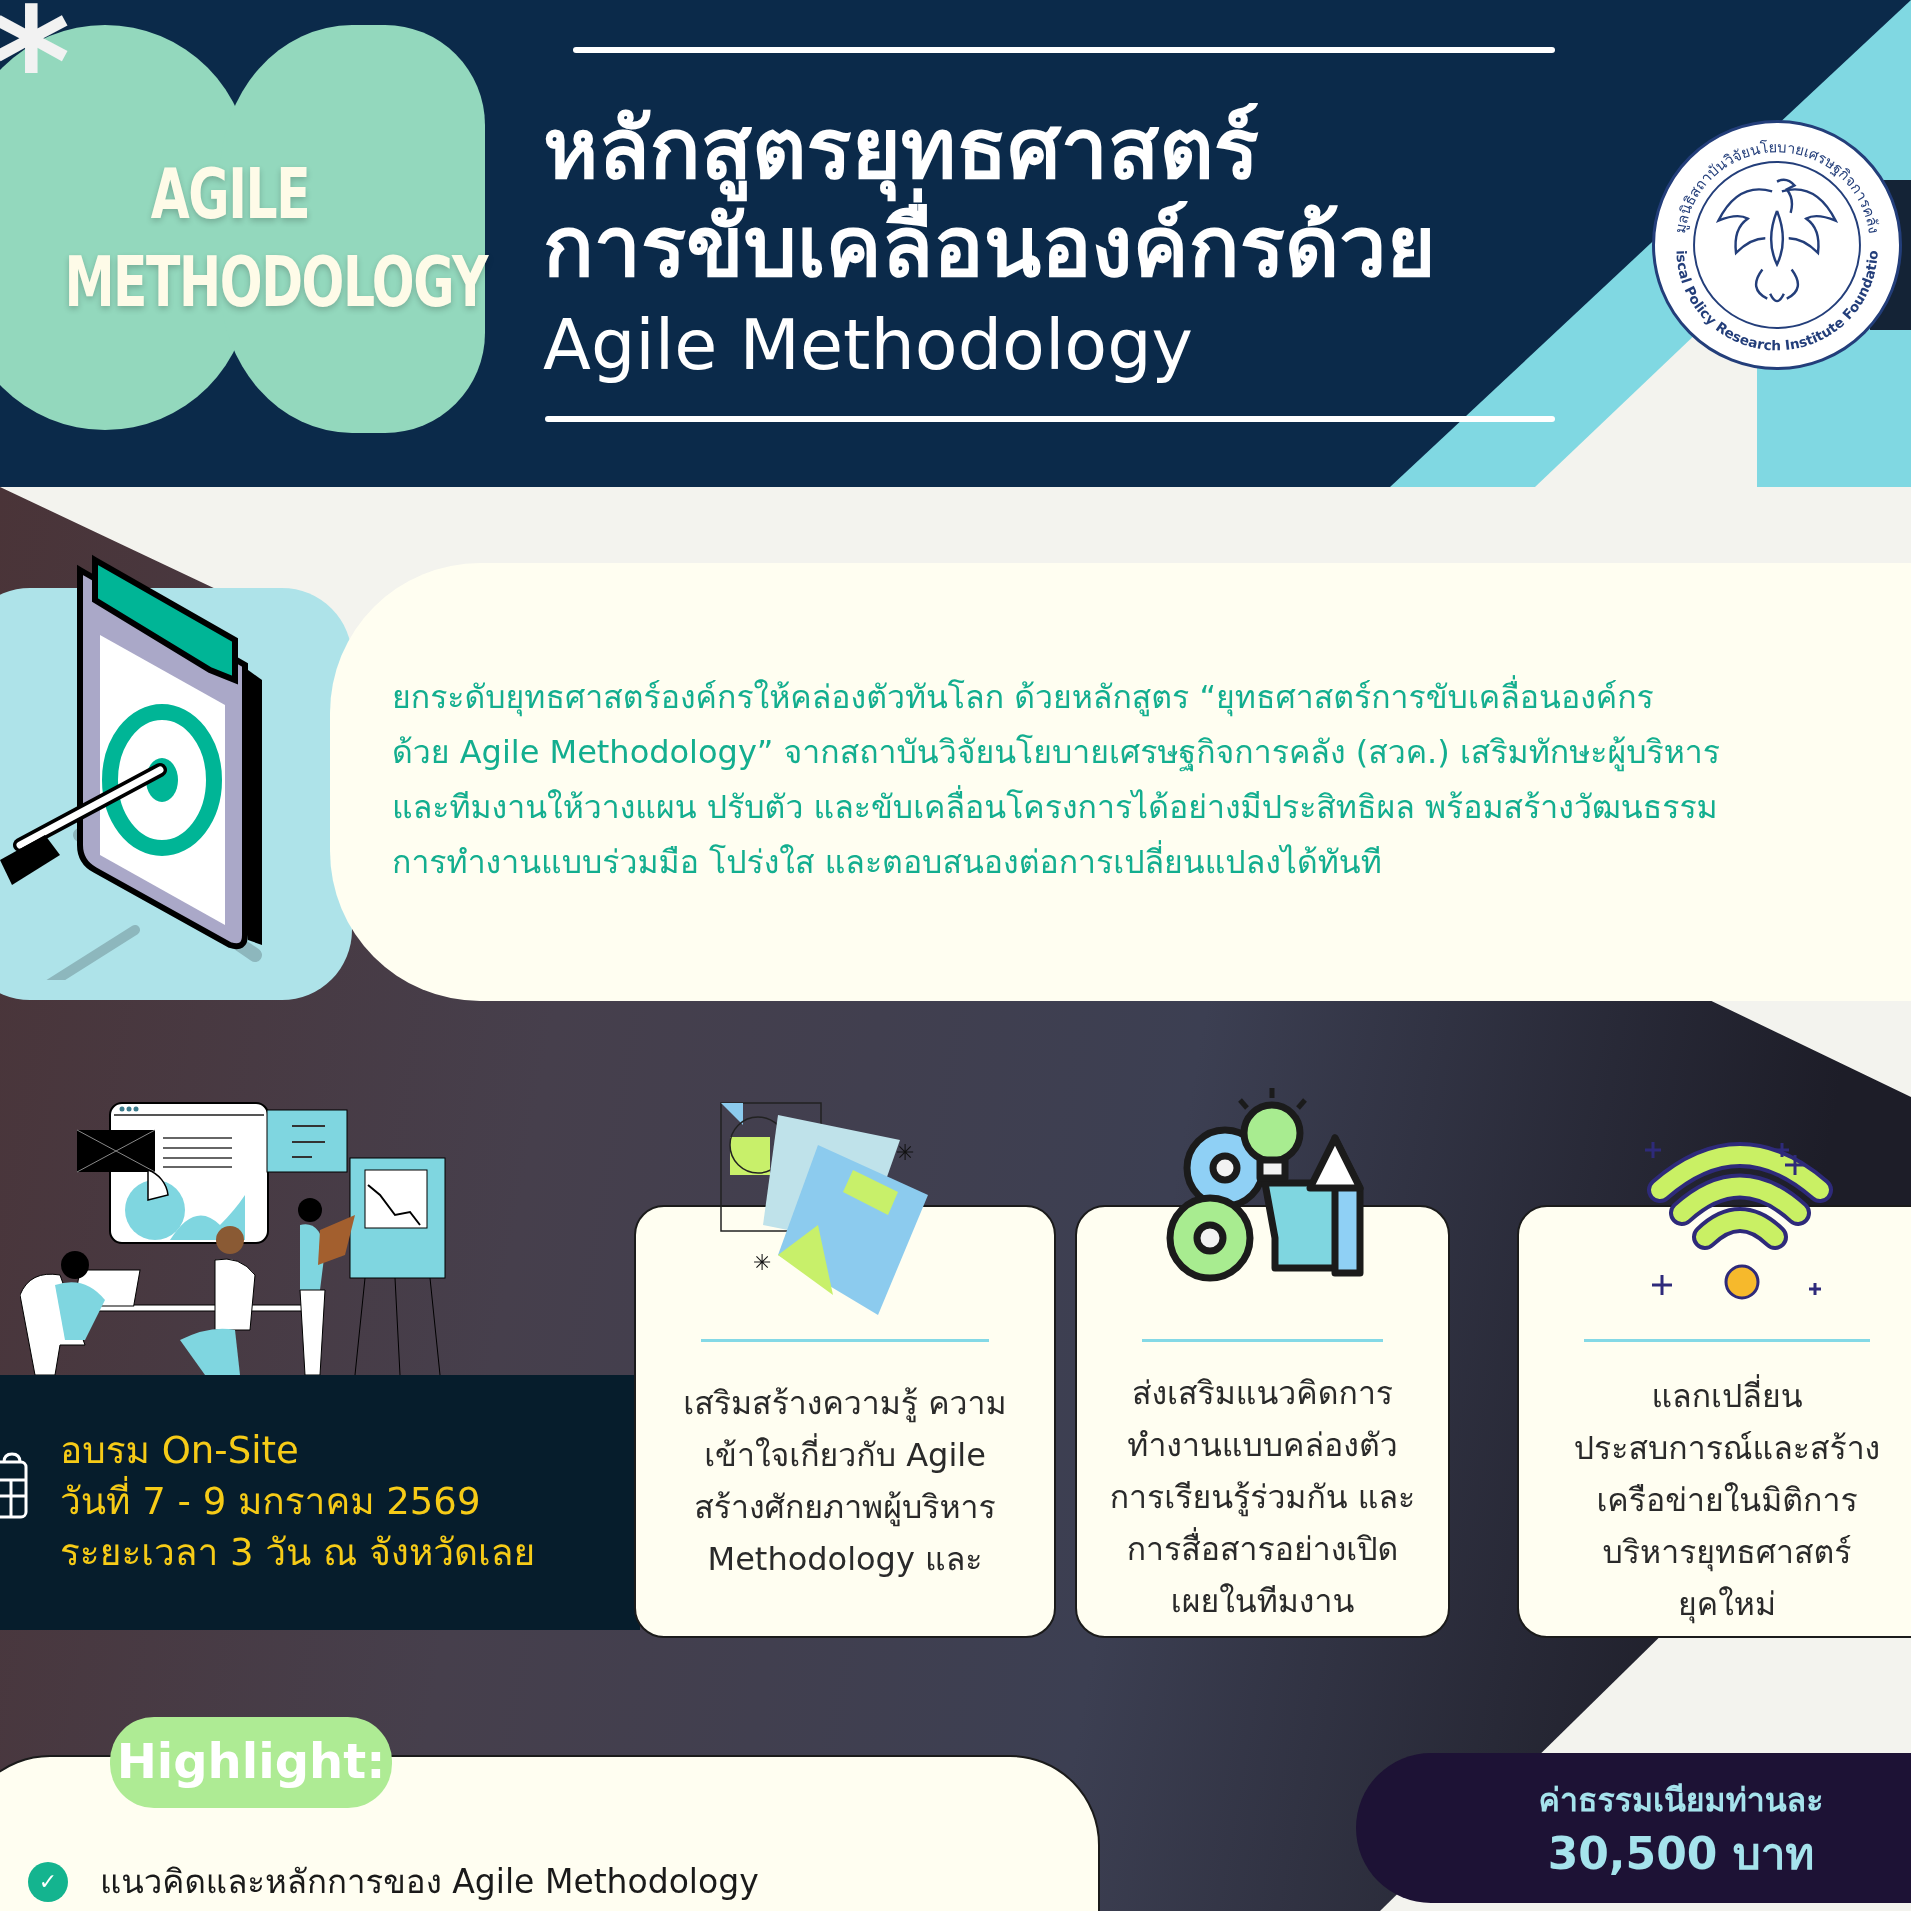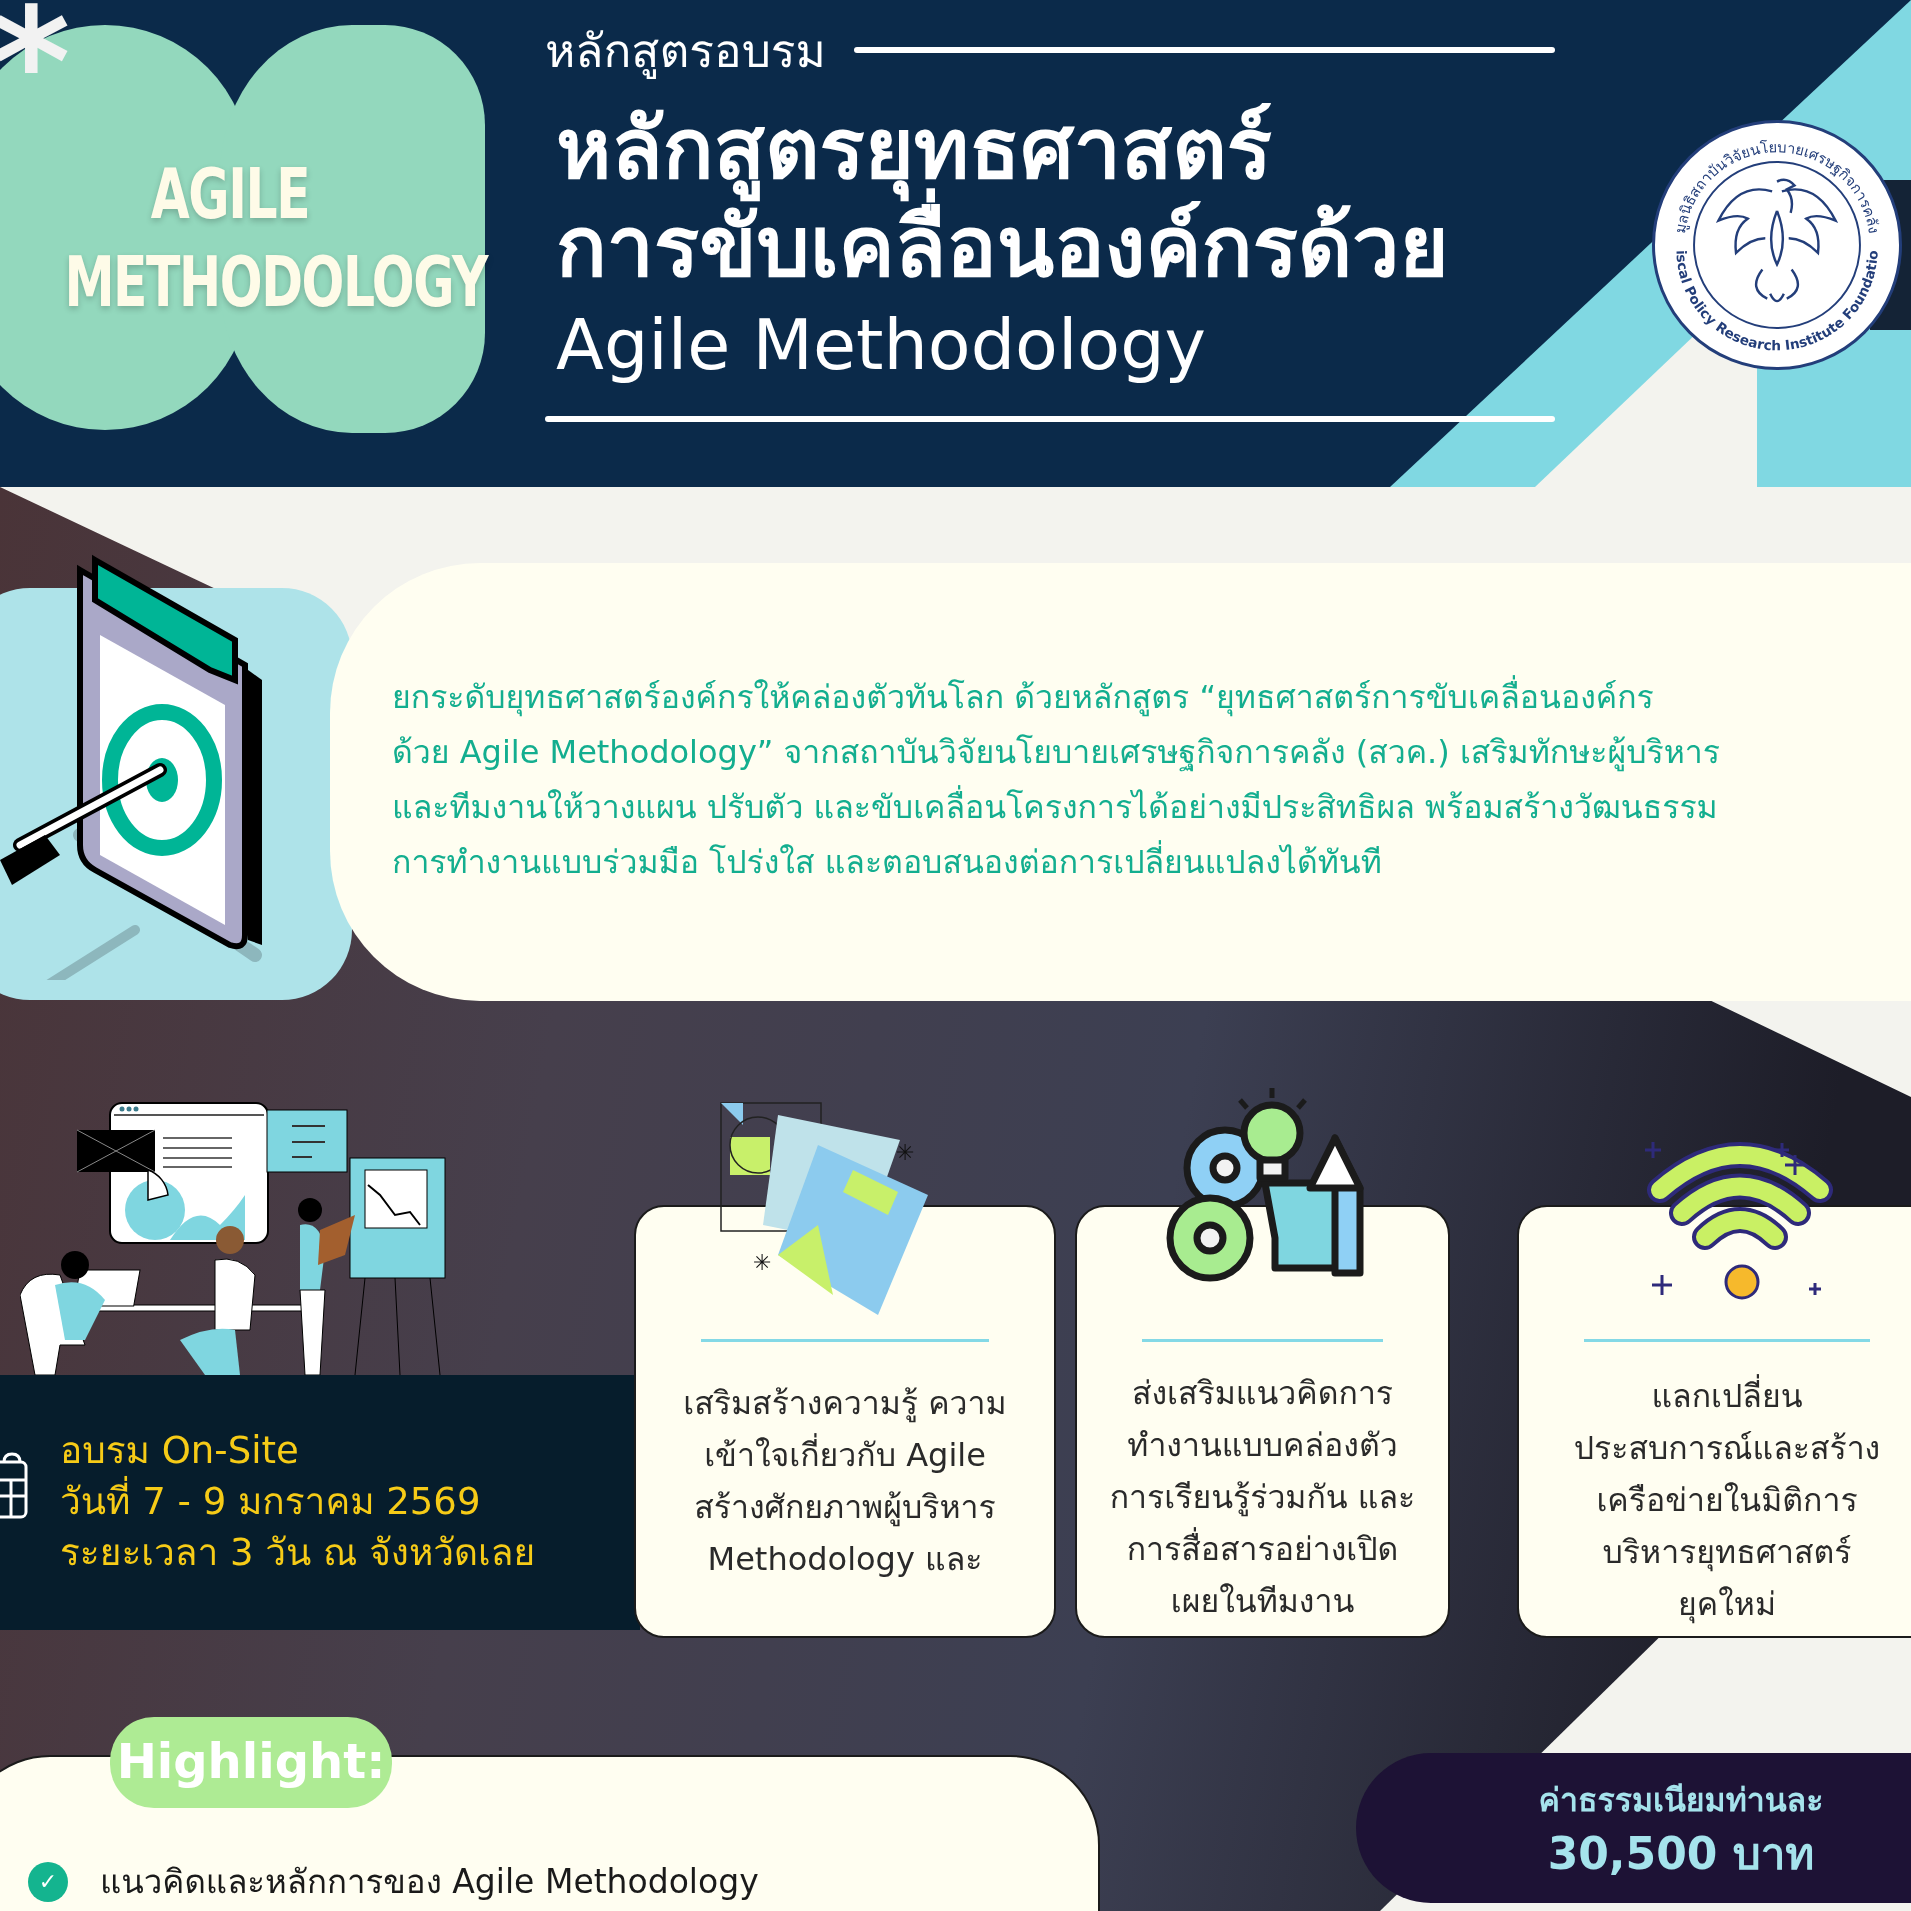--- a/index.html
+++ b/index.html
@@ -18,21 +18,21 @@
     .blob.left { left: -40px; top: 25px; width: 290px; height: 405px; border-radius: 145px; }
     .blob.right { left: 220px; top: 25px; width: 265px; height: 408px; border-radius: 132px 100px 100px 132px / 150px 100px 100px 150px; }
     .asterisk { position: absolute; left: -8px; top: -12px; font-size: 150px; line-height: 1; color: #f2f2f2; font-weight: bold; font-family: "DejaVu Sans", sans-serif; }
     .agile-badge { position: absolute; left: 0; top: 150px; width: 460px; text-align: center; color: #fefbe8;
       font-family: "DejaVu Sans", sans-serif; font-weight: bold; font-size: 70px; line-height: 88px; letter-spacing: -2px;
       transform: scaleX(0.72); transform-origin: 230px 0; text-shadow: 0 3px 8px rgba(0,0,0,0.2); }
 
     .kicker-row { position: absolute; left: 545px; top: 20px; width: 1010px; height: 60px; display: flex; align-items: center; }
     .kicker { color: #ffffff; font-size: 46px; font-family: "DejaVu Sans", sans-serif; white-space: nowrap; }
     .kicker-line { flex: 1; height: 6px; background: #ffffff; border-radius: 3px; margin-left: 28px; }
-    .title { position: absolute; left: 556px; top: 100px; color: #ffffff; font-family: "DejaVu Sans", sans-serif;
+    .title { position: absolute; left: 543px; top: 100px; color: #ffffff; font-family: "DejaVu Sans", sans-serif;
       font-size: 84px; line-height: 98px; font-weight: bold; }
     .title .line3 { font-weight: normal; font-size: 70px; }
     .title-line-bottom { position: absolute; left: 545px; top: 416px; width: 1010px; height: 6px; background: #ffffff; border-radius: 3px; }
 
     .logo { position: absolute; left: 1652px; top: 120px; width: 250px; height: 250px; border-radius: 50%; background: #ffffff;
       border: 3px solid #233e7a; display: flex; align-items: center; justify-content: center; }
     .logo-ring-text { position: absolute; width: 100%; height: 100%; left: 0; top: 0; }
 
     
     .main-bg { position: absolute; left: 0; top: 487px; width: 1911px; height: 1424px;
@@ -90,21 +90,20 @@
 
   <div class="blob left"></div>
   <div class="blob right"></div>
   <div class="asterisk">*</div>
   <div class="agile-badge">
     <div>AGILE</div>
     <div>METHODOLOGY</div>
   </div>
 
   <div class="kicker-row">
-    <span class="kicker">หลักสูตรอบรม</span>
     <span class="kicker-line"></span>
   </div>
   <div class="title">
     <div>หลักสูตรยุทธศาสตร์</div>
     <div>การขับเคลื่อนองค์กรด้วย</div>
     <div class="line3">Agile Methodology</div>
   </div>
   <div class="title-line-bottom"></div>
 
   <div class="logo">

